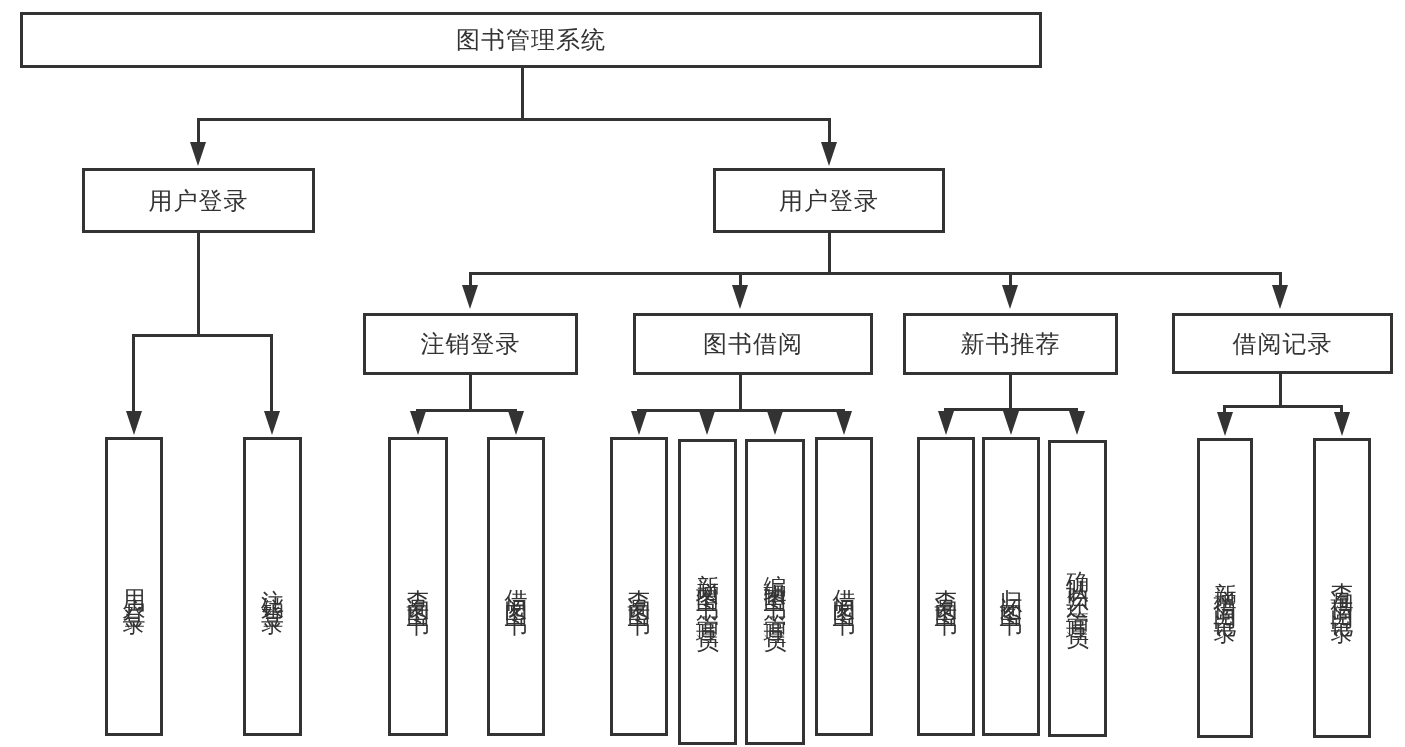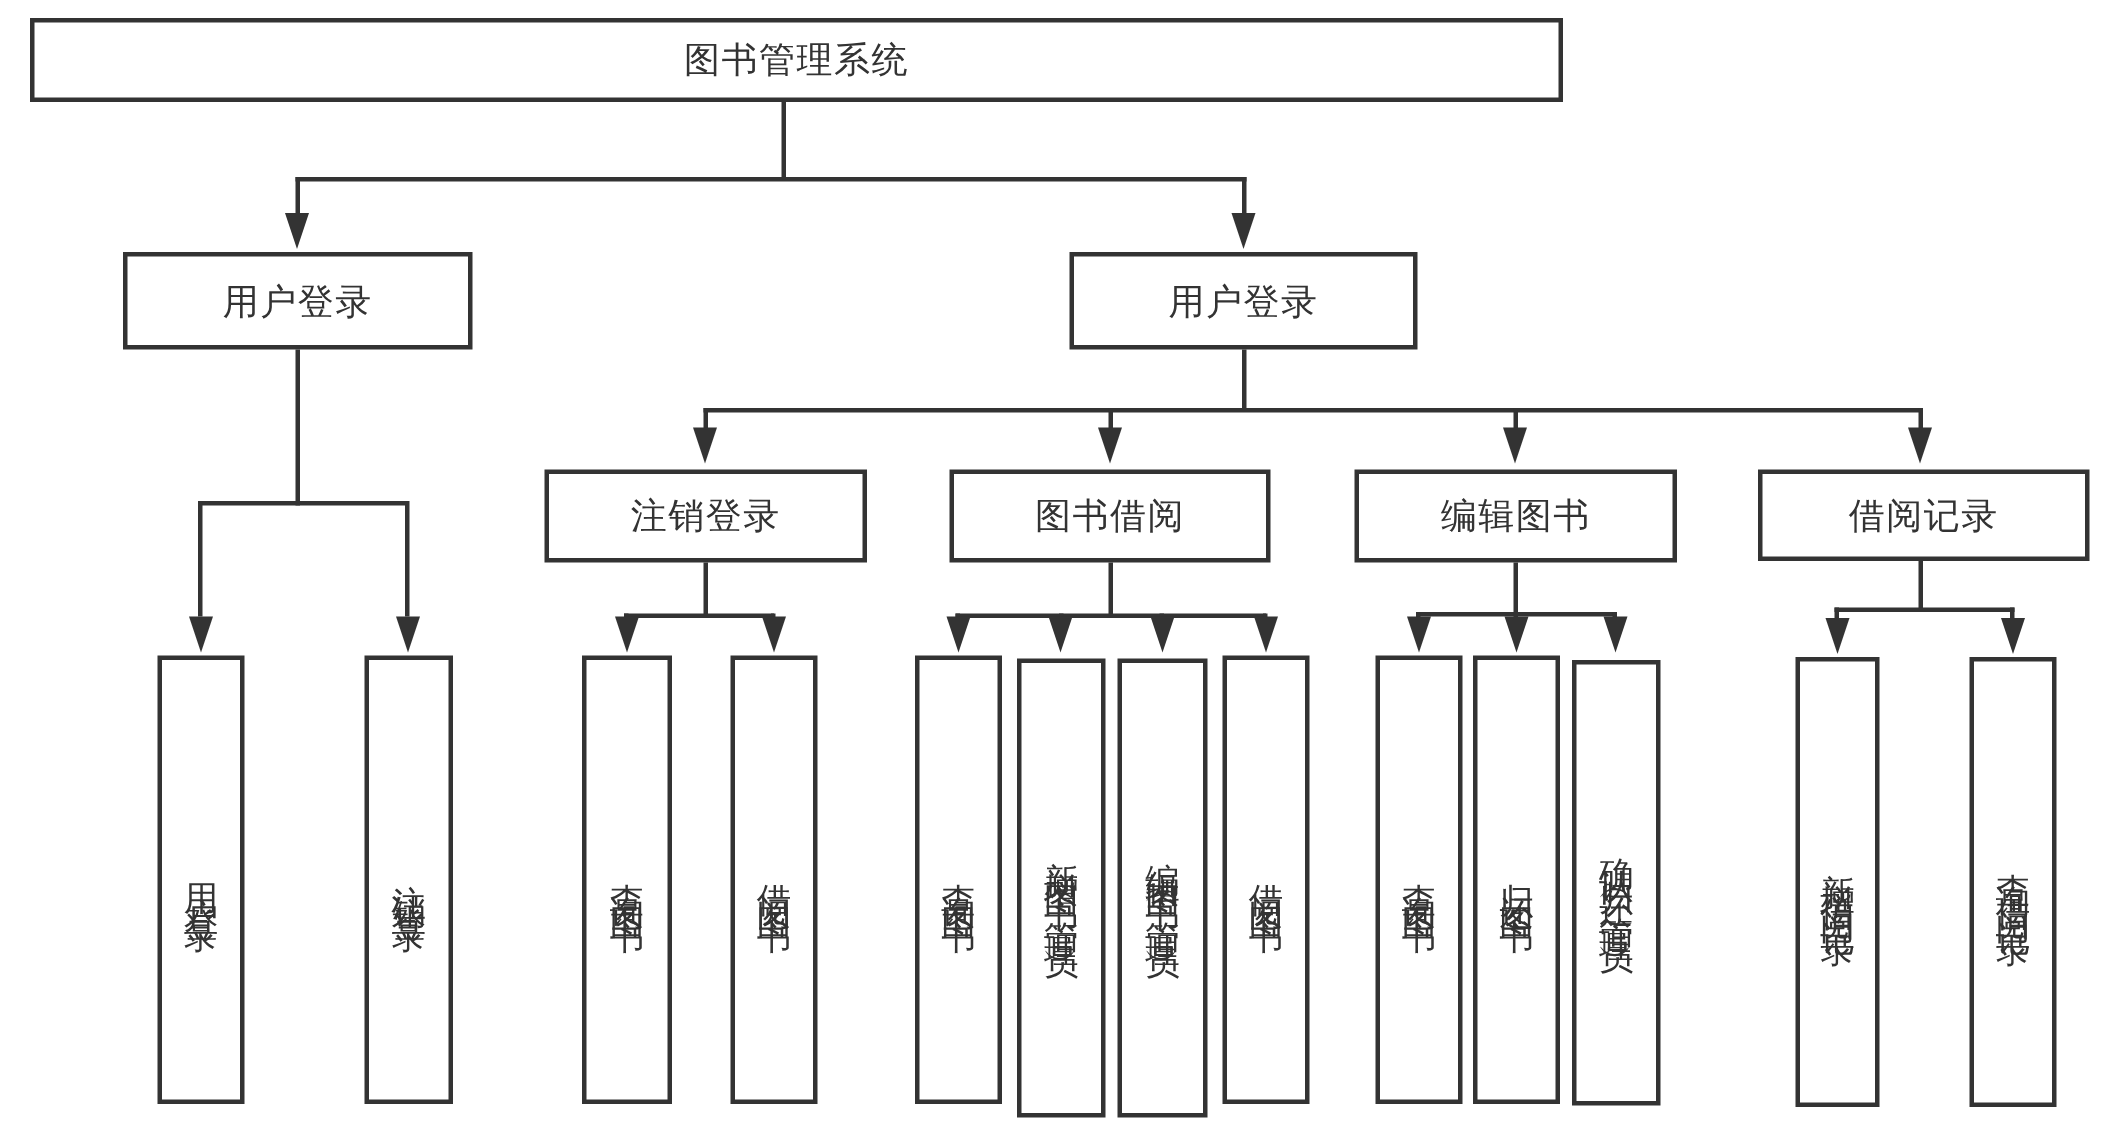--- a/index.html
+++ b/index.html
@@ -55,25 +55,25 @@
   <div class="vline" style="left:1009px;top:272px;height:14px"></div>
   <div class="vline" style="left:1279px;top:272px;height:14px"></div>
   <div class="arrow" style="left:462px;top:285px"></div>
   <div class="arrow" style="left:732px;top:285px"></div>
   <div class="arrow" style="left:1002px;top:285px"></div>
   <div class="arrow" style="left:1272px;top:285px"></div>
 
   <div class="box" style="left:363px;top:313px;width:215px;height:62px">
     <span class="hlabel">注销登录</span>
   </div>
-  <div class="box" style="left:633px;top:313px;width:214px;height:62px">
+  <div class="box" style="left:633px;top:313px;width:240px;height:62px">
     <span class="hlabel">图书借阅</span>
   </div>
   <div class="box" style="left:903px;top:313px;width:215px;height:62px">
-    <span class="hlabel">编辑图书</span>
+    <span class="hlabel">新书推荐</span>
   </div>
   <div class="box" style="left:1172px;top:313px;width:221px;height:61px">
     <span class="hlabel">借阅记录</span>
   </div>
 
   <div class="vline" style="left:469px;top:375px;height:36px"></div>
   <div class="hline" style="left:416px;top:409px;width:100px"></div>
   <div class="vline" style="left:416px;top:409px;height:5px"></div>
   <div class="vline" style="left:514px;top:409px;height:5px"></div>
   <div class="arrow" style="left:410px;top:411px"></div>

